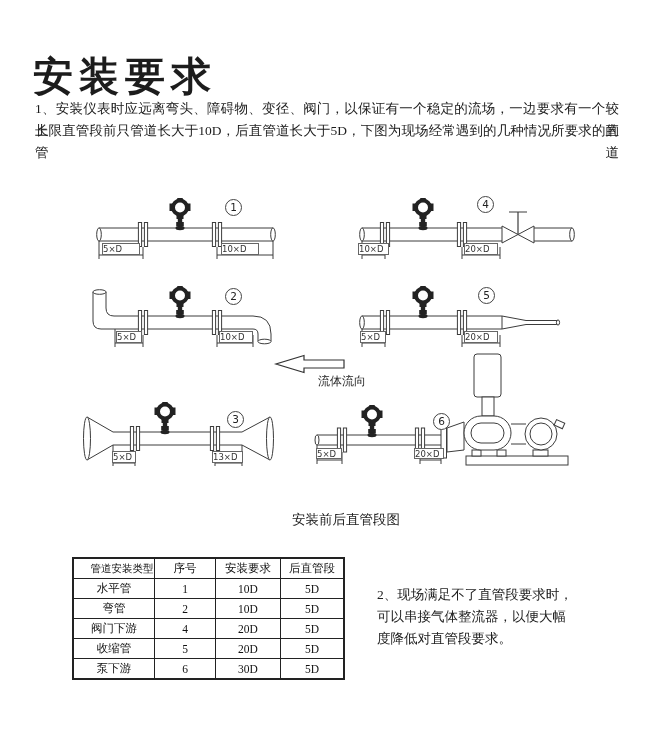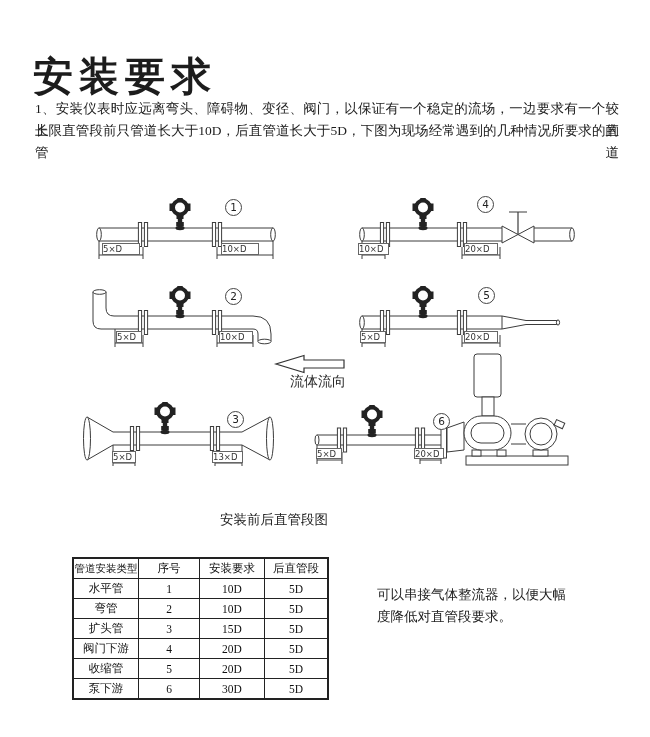--- a/index.html
+++ b/index.html
@@ -12,23 +12,23 @@
   .p2{position:absolute;left:377px;top:584px;width:258px;font-size:13.5px;}
   .p2 .line{height:22px;line-height:22px;}
   .diag{position:absolute;}
   .diag svg{position:absolute;left:0;top:0;}
   .dimbox{position:absolute;box-sizing:border-box;border:1px solid #666;background:#fff;
           font-family:"DejaVu Sans",sans-serif;font-size:8.5px;line-height:10px;
           text-align:left;color:#333;}
   .cnum{position:absolute;width:15px;height:15px;border:1px solid #444;border-radius:50%;
         font-size:10.5px;line-height:14px;text-align:center;color:#222;background:#fff;
         font-family:"DejaVu Sans",sans-serif;}
-  .flowlabel{position:absolute;left:270px;top:373px;width:96px;text-align:center;
-             font-size:14px;color:#2a2a2a;}
-  .caption{position:absolute;left:220px;top:511px;width:180px;text-align:left;font-size:13.5px;}
+  .flowlabel{position:absolute;left:270px;top:373px;width:96px;text-align:right;
+             font-size:12px;color:#2a2a2a;}
+  .caption{position:absolute;left:220px;top:511px;width:180px;text-align:right;font-size:13.5px;}
   table.spec{position:absolute;left:72px;top:557px;border-collapse:collapse;
              font-size:11.5px;color:#111;}
   table.spec td,table.spec th{border:1px solid #222;height:19px;padding:0;text-align:center;
              font-weight:normal;white-space:nowrap;}
   table.spec{border:2px solid #222;}
   .c0{width:64px;} .c1{width:60px;} .c2{width:64px;} .c3{width:62px;}
 </style>
 </head>
 <body>
 
@@ -183,44 +183,38 @@
     <span class="dimbox" style="left:16px;top:96px;width:26px;height:11px;">5×D</span>
     <span class="dimbox" style="left:114px;top:96px;width:30px;height:11px;">20×D</span>
     <span class="cnum" style="left:133px;top:61px;">6</span>
   </div>
 
   <div class="caption">安装前后直管段图</div>
 
   <table class="spec">
     <tbody>
         <tr>
-      <th class="c0" style="font-size:10.5px;">管道安装类型</th>
+      <th class="c0" style="font-size:10.5px;padding-left:16px;">管道安装类型</th>
       <th class="c1">序号</th>
       <th class="c2">安装要求</th>
       <th class="c3">后直管段</th>
     </tr>
     <tr>
       <td>水平管</td>
       <td>1</td>
       <td>10D</td>
       <td>5D</td>
     </tr>
     <tr>
       <td>弯管</td>
       <td>2</td>
       <td>10D</td>
       <td>5D</td>
     </tr>
     <tr>
-      <td>扩头管</td>
-      <td>3</td>
-      <td>15D</td>
-      <td>5D</td>
-    </tr>
-    <tr>
       <td>阀门下游</td>
       <td>4</td>
       <td>20D</td>
       <td>5D</td>
     </tr>
     <tr>
       <td>收缩管</td>
       <td>5</td>
       <td>20D</td>
       <td>5D</td>
@@ -228,17 +222,18 @@
     <tr>
       <td>泵下游</td>
       <td>6</td>
       <td>30D</td>
       <td>5D</td>
     </tr>
   </tbody>
     </table>
 
   <div class="p2">
+    <div class="line">2、现场满足不了直管段要求时，</div>
     <div class="line">可以串接气体整流器，以便大幅</div>
     <div class="line">度降低对直管段要求。</div>
   </div>
 
 </div>
 
 </body></html>

